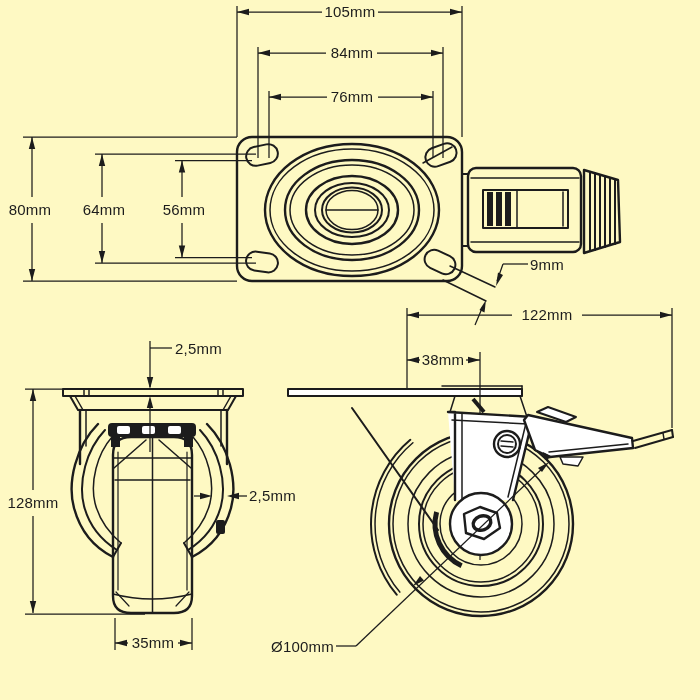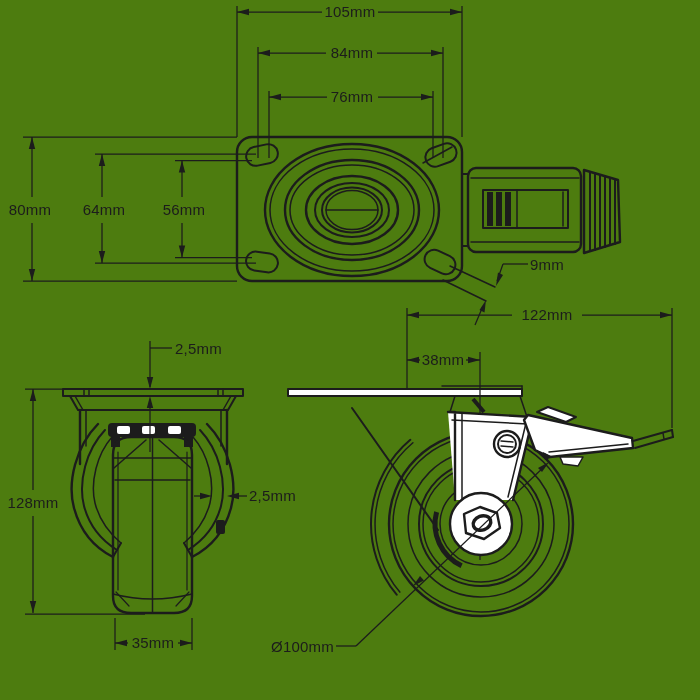--- a/index.html
+++ b/index.html
@@ -1,16 +1,16 @@
 <!DOCTYPE html>
 <html><head>
 <meta charset="utf-8">
 <style>
   html,body{margin:0;padding:0;background:#ffffff;}
-  #stage{position:relative;width:700px;height:700px;background:#4d7c0f;overflow:hidden;
+  #stage{position:relative;width:700px;height:700px;background:#fef9c3;overflow:hidden;
          font-family:"Liberation Sans",sans-serif;}
   svg{position:absolute;left:0;top:0;}
   text{font-family:"Liberation Sans",sans-serif;font-size:15px;fill:#1c1c1c;letter-spacing:.2px;}
   .geo{stroke:#1c1c1c;fill:none;stroke-linecap:round;stroke-linejoin:round;}
   .w25{stroke-width:2.4;} .w2{stroke-width:2;} .w15{stroke-width:1.5;} .w12{stroke-width:1.2;}
   .dim{stroke:#1c1c1c;stroke-width:1.25;fill:none;}
   .arr{fill:#1c1c1c;stroke:none;}
   .whitefill{fill:#ffffff;}
   .dark{fill:#1c1c1c;stroke:none;}
 </style>

